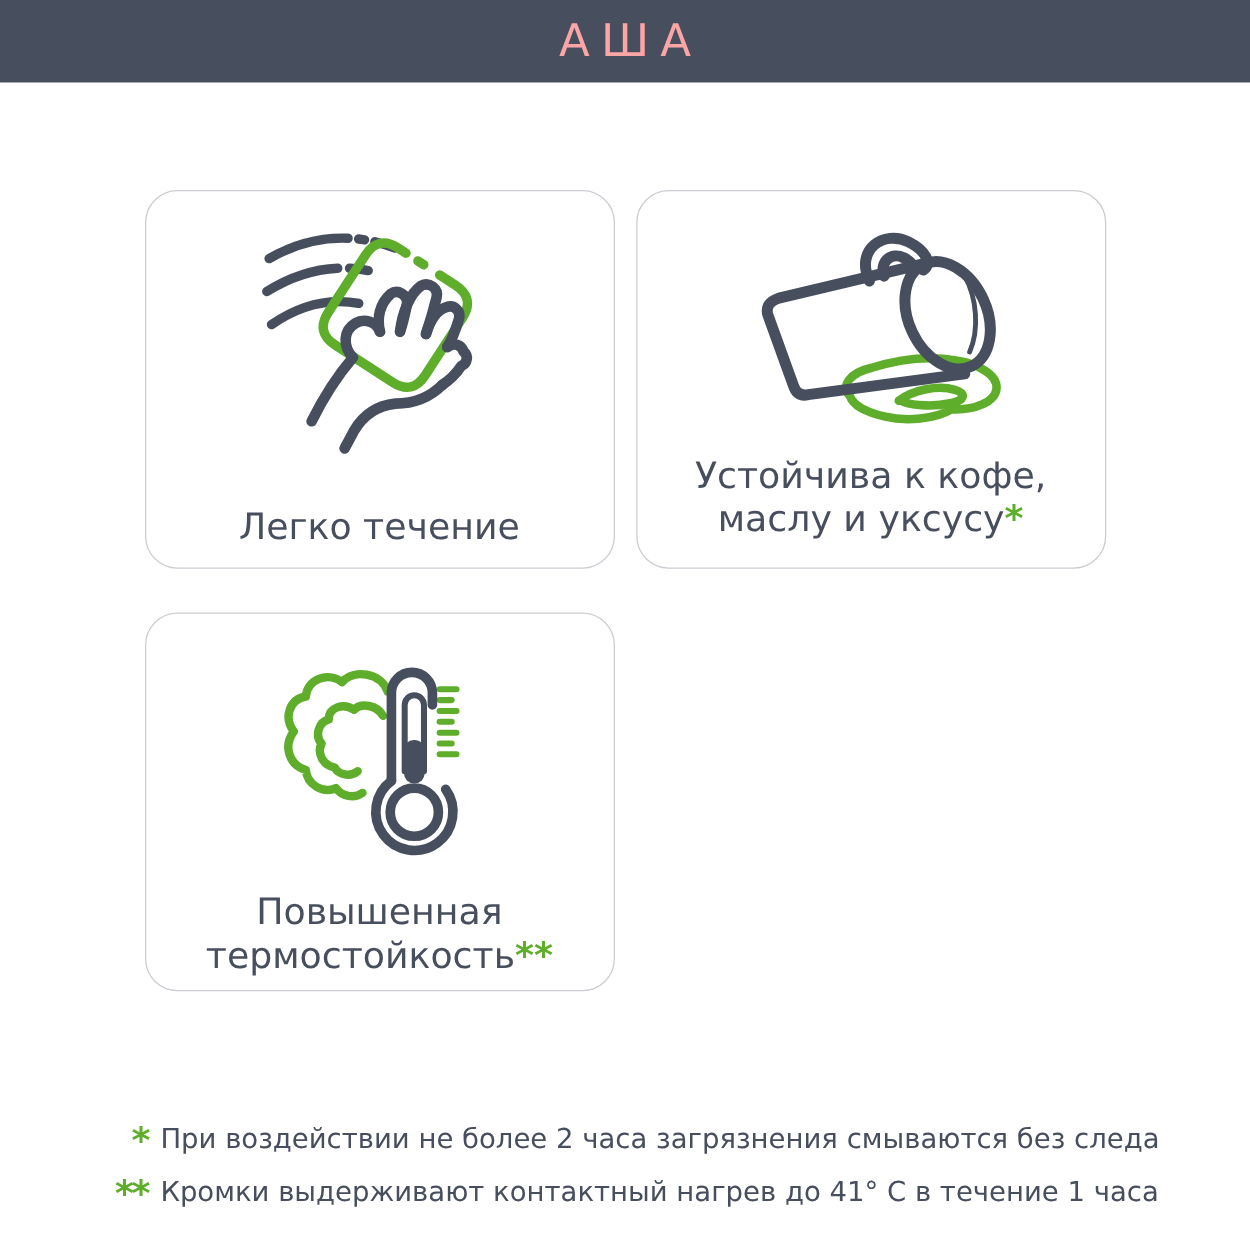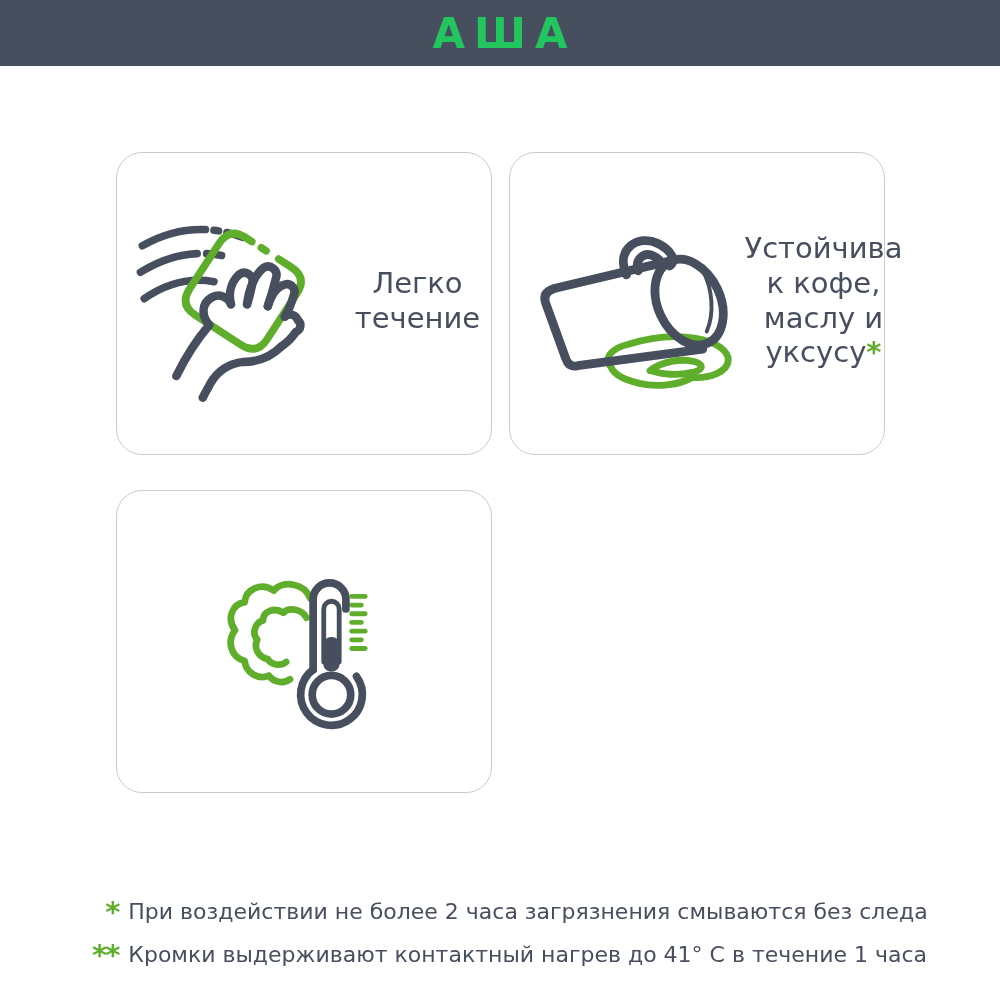--- a/index.html
+++ b/index.html
@@ -5,32 +5,32 @@
   html,body{margin:0;padding:0;}
   body{
     width:1000px;height:1000px;background:#ffffff;overflow:hidden;
     font-family:"DejaVu Sans","Liberation Sans",sans-serif;
     color:#474e5e;
   }
   .header{
     height:66px;background:#474e5e;display:flex;align-items:center;justify-content:center;
   }
   .header .brand{
-    color:#22c55e;font-size:42px;letter-spacing:9px;font-weight:700;
+    color:#fca5a5;font-size:36px;letter-spacing:9px;font-weight:400;
     padding-left:9px; 
   }
   .grid{
     width:769px;margin:74px auto 0 auto;
     display:grid;grid-template-columns:376px 376px;grid-template-rows:315px 315px;
     column-gap:17px;row-gap:23px;
   }
   .card{
     box-sizing:border-box;background:#ffffff;
     border:1px solid #c9cdd2;border-radius:26px;
-    display:flex;flex-direction:row;align-items:center;
+    display:flex;flex-direction:column;align-items:center;
     padding-bottom:6px;
     margin-top:12px;
   }
   .icon-box{
     flex:1;width:100%;display:flex;align-items:center;justify-content:center;
     padding-top:18px;box-sizing:border-box;
   }
   .label-box{
     min-height:100px;display:flex;align-items:center;justify-content:center;
     text-align:center;
@@ -126,20 +126,23 @@
         </g>
         <g fill="none" stroke="#474e5e" stroke-linecap="round" stroke-linejoin="round">
           <path d="M95,120 V47 A17,17 0 0 1 129,47 V57" stroke-width="8"></path>
           <path d="M95,120 A32,32 0 1 0 140,127" stroke-width="8"></path>
           <path d="M106,112 V57 A8,8 0 0 1 122,57 V112" stroke-width="5"></path>
           <circle cx="114" cy="146" r="20" stroke-width="8"></circle>
         </g>
         <rect x="105.5" y="86" width="17" height="36" rx="8" fill="#474e5e"></rect>
       </svg>
     </div>
+    <div class="label-box">
+      <div class="label"><span>Повышенная</span><br><span>термостойкость</span><span class="sfx">**</span></div>
+    </div>
   </div>
 
 
 </div>
 
 <div class="footnotes">
   <div class="footnote">
     <span class="fn-marker">*</span>
     <span class="fn-text">При воздействии не более 2 часа загрязнения смываются без следа</span>
   </div>

